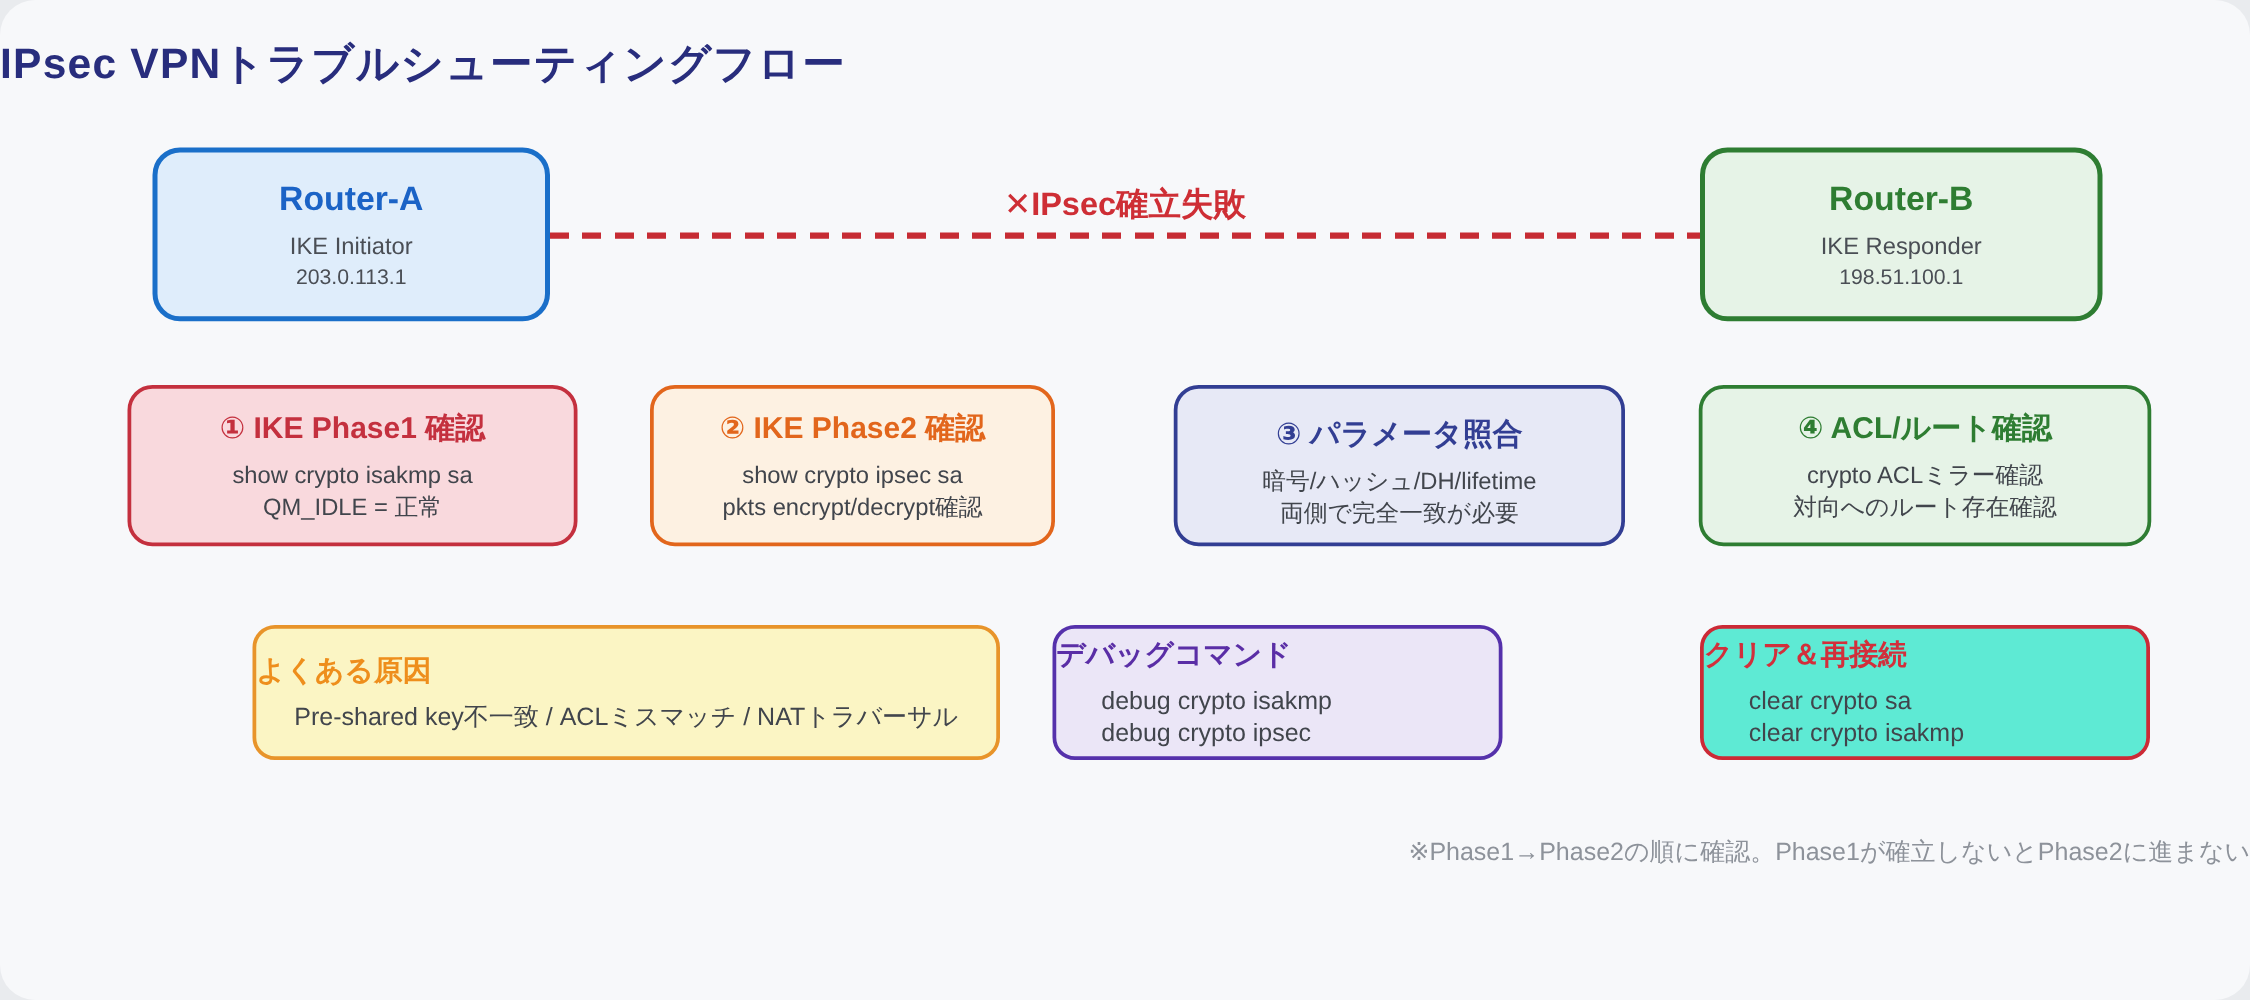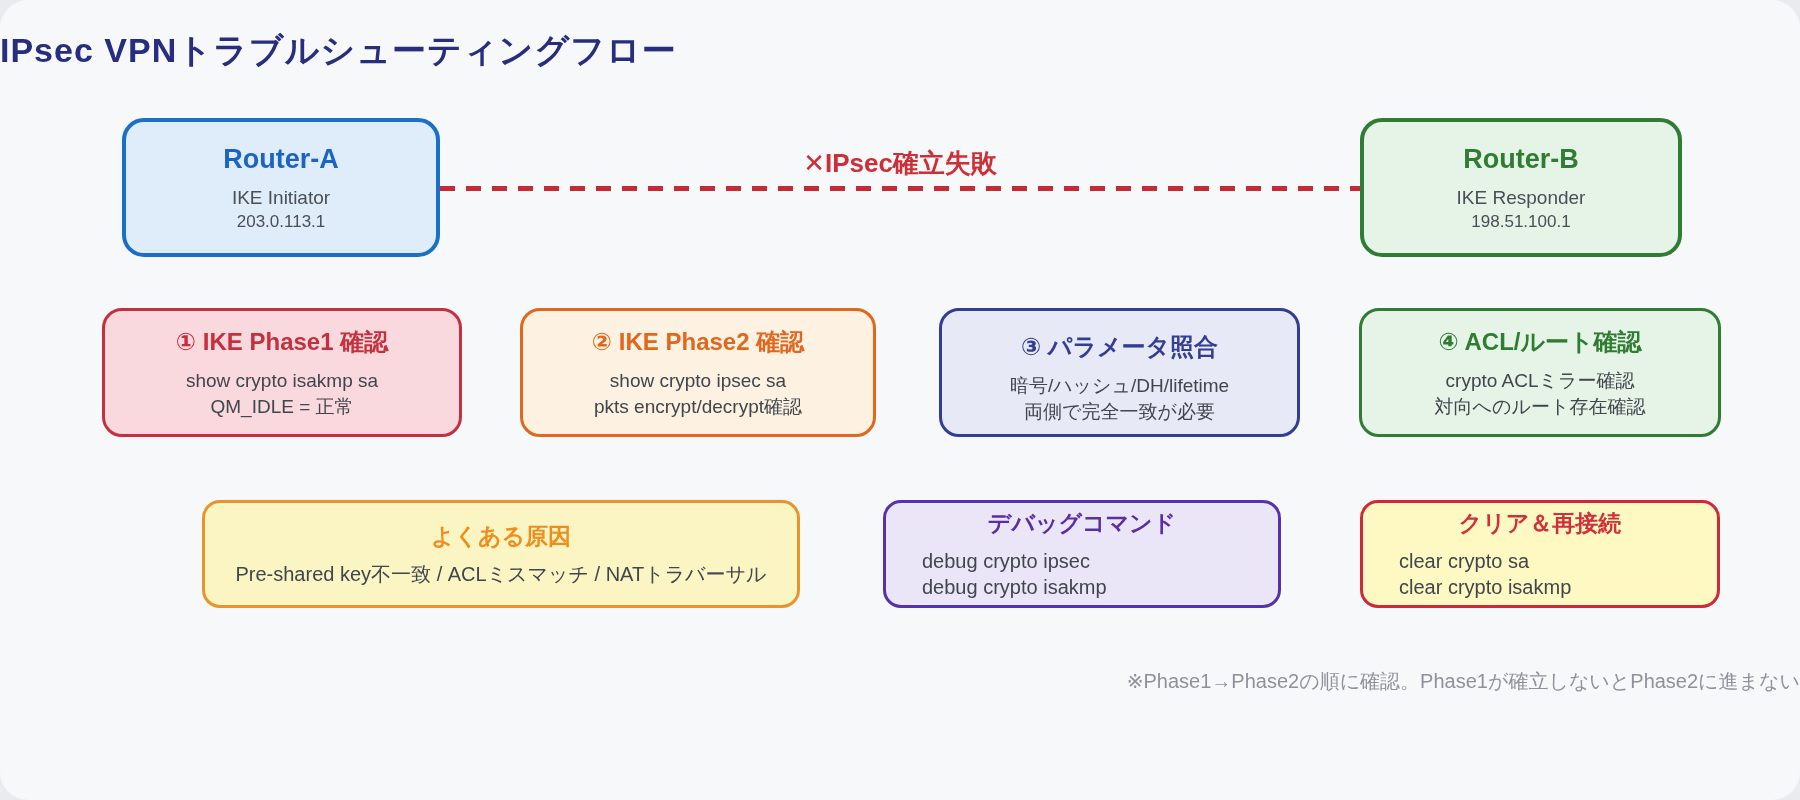--- a/index.html
+++ b/index.html
@@ -43,41 +43,41 @@
   
   .step {
     position:absolute; top:308px; height:129px; box-sizing:border-box;
     border-radius:20px; border:3px solid;
     display:flex; flex-direction:column; align-items:center; justify-content:center;
   }
   .step-title { font-size:24px; font-weight:bold; margin-bottom:10px; }
   .step-line { font-size:19px; color:#41454c; line-height:1.35; }
   .step-1 { left:102px;  width:360px; background:#f9d9dd; border-color:#c4303e; }
   .step-1 .step-title { color:#c4303e; }
-  .step-2 { left:520px;  width:356px; background:#fdf1e2; border-color:#e2661c; }
+  .step-2 { left:520px;  width:324px; background:#fdf1e2; border-color:#e2661c; }
   .step-2 .step-title { color:#e2661c; }
   .step-3 { left:939px;  width:361px; background:#e7e9f6; border-color:#323e93; }
   .step-3 .step-title { color:#323e93;margin-top:11px; }
   .step-4 { left:1359px; width:362px; background:#e6f3e7; border-color:#2e7d32; }
   .step-4 .step-title { color:#2e7d32; }
   
   .info {
     position:absolute; top:500px; height:108px; box-sizing:border-box;
     border-radius:18px; border:3px solid;
     display:flex; flex-direction:column; justify-content:center;
   }
-  .info-title { font-size:23px; font-weight:bold; text-align:center; margin-bottom:9px; }
+  .info-title { font-size:23px; font-weight:bold; text-align:left; margin-bottom:9px; }
   .info-line { font-size:20px; color:#41454c; line-height:1.3; }
   .info-causes { left:202px; width:598px; background:#fbf5c4; border-color:#e8942a; }
   .info-causes .info-title { color:#ee8e1c; }
   .info-causes .info-line { text-align:center; }
-  .info-debug { left:883px; width:398px; background:#ebe6f7; border-color:#5531ab; }
+  .info-debug { left:842px; width:360px; background:#ebe6f7; border-color:#5531ab; }
   .info-debug .info-title { color:#5a2ea6; }
   .info-debug .info-body, .info-clear .info-body { padding-left:36px; text-align:left; }
-  .info-clear { left:1360px; width:360px; background:#fef9c3; border-color:#cc2a36; }
+  .info-clear { left:1360px; width:360px; background:#5eead4; border-color:#cc2a36; }
   .info-clear .info-title { color:#d22f3b; }
   .footer-note {
     position:absolute; top:668px; left:0; width:1800px;
     text-align:right; font-size:20px; color:#8d929a;
   }
 </style>
 </head>
 <body>
 
 <div class="card"></div>
@@ -122,22 +122,22 @@
 
 <div class="info info-causes">
   <div class="info-title">よくある原因</div>
   <div class="info-body">
     <div class="info-line">Pre-shared key不一致 / ACLミスマッチ / NATトラバーサル</div>
   </div>
 </div>
 <div class="info info-debug">
   <div class="info-title">デバッグコマンド</div>
   <div class="info-body">
+    <div class="info-line">debug crypto isakmp</div>
     <div class="info-line">debug crypto ipsec</div>
-    <div class="info-line">debug crypto isakmp</div>
   </div>
 </div>
 <div class="info info-clear">
   <div class="info-title">クリア＆再接続</div>
   <div class="info-body">
     <div class="info-line">clear crypto sa</div>
     <div class="info-line">clear crypto isakmp</div>
   </div>
 </div>
 

